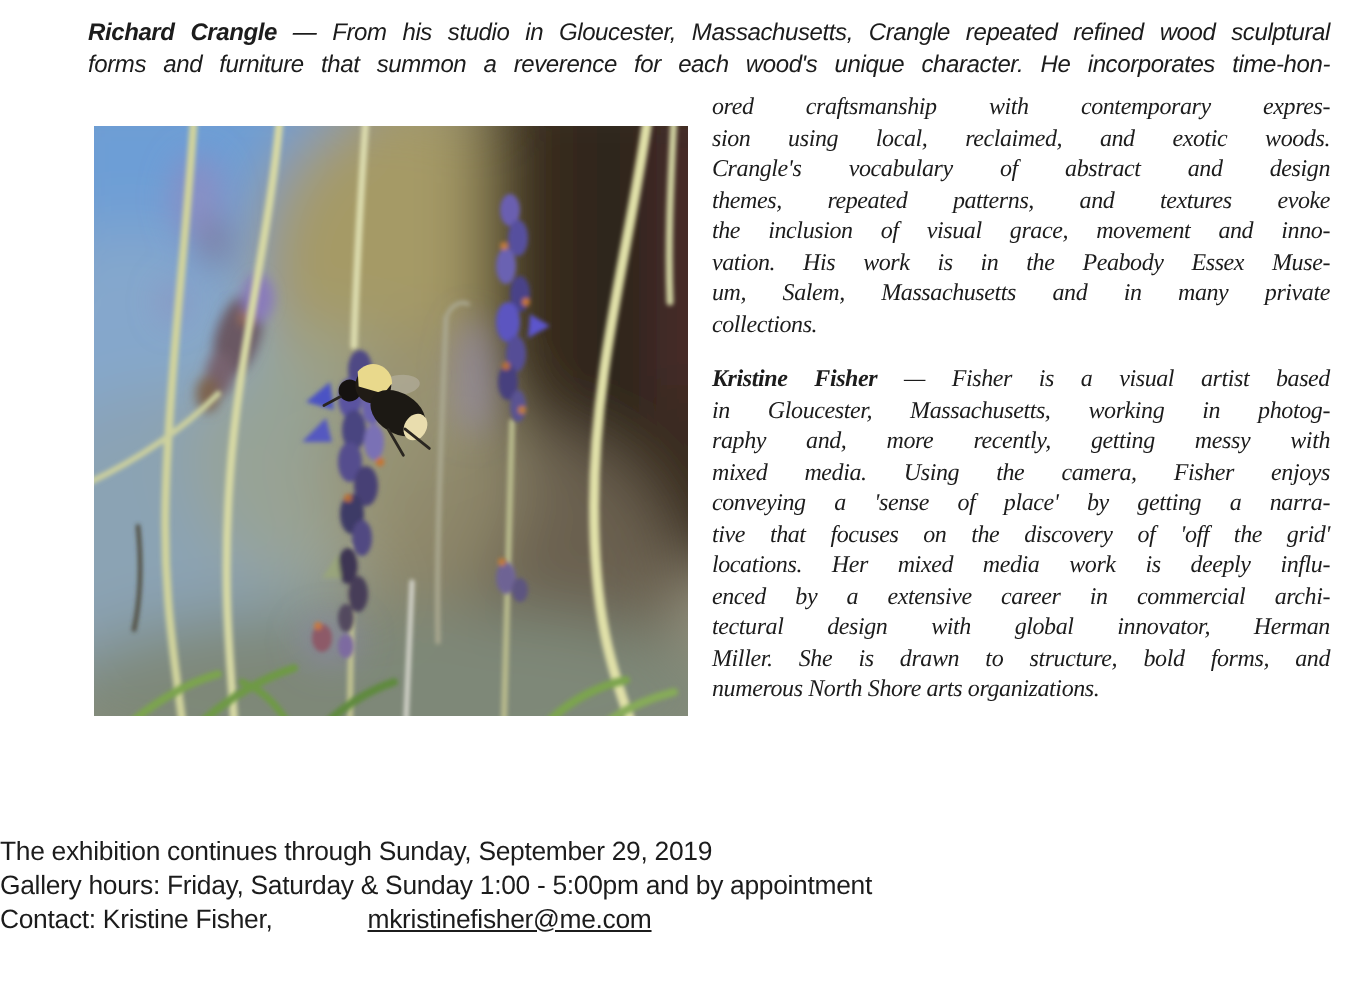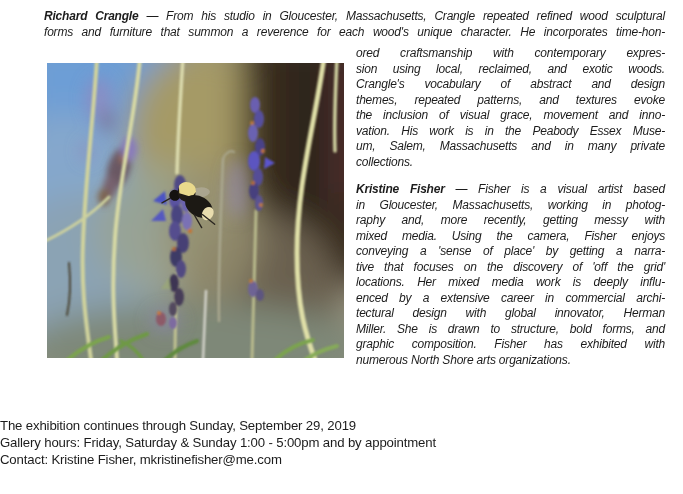--- a/index.html
+++ b/index.html
@@ -12,28 +12,28 @@
     position:absolute;left:44px;top:9px;width:621px;
     font-style:italic;font-size:12px;line-height:15.5px;letter-spacing:-0.2px;
   }
   .tl{display:block;text-align:justify;text-align-last:justify;}
   .tl.lastline{text-align:left;text-align-last:left;}
   .lead{font-weight:bold;}
   .photo{
     position:absolute;left:3px;top:54px;width:297px;height:295px;overflow:hidden;
   }
   .photo svg{display:block;}
-  .rightcol{margin-left:312px;width:309px;margin-top:6px;}
+  .rightcol{margin-left:312px;width:309px;margin-top:6px;font-family:Liberation Serif, serif;}
   .pgap{height:12px;}
   .footer{
     position:absolute;left:0;top:418px;width:683px;
     font-style:normal;font-size:13.2px;line-height:16.8px;letter-spacing:-0.15px;
     color:#1c1c1c;
   }
-  .email{color:inherit;cursor:pointer;}
+  .email{color:inherit;text-decoration:underline;cursor:pointer;margin-left:44px;}
 </style>
 </head>
 <body>
 
 <div class="page">
 
   <div class="article">
 
     <span class="tl"><b class="lead">Richard Crangle</b><span> — From his studio in Gloucester, Massachusetts, Crangle repeated refined wood sculptural</span></span>
     <span class="tl">forms and furniture that summon a reverence for each wood's unique character.  He incorporates time-hon-</span>
@@ -185,21 +185,20 @@
       <span class="tl"><b class="lead">Kristine Fisher</b><span> — Fisher is a visual artist based</span></span>
       <span class="tl">in Gloucester, Massachusetts, working in photog-</span>
       <span class="tl">raphy and, more recently, getting messy with</span>
       <span class="tl">mixed media. Using the camera, Fisher enjoys</span>
       <span class="tl">conveying a 'sense of place' by getting a narra-</span>
       <span class="tl">tive that focuses on the discovery of 'off the grid'</span>
       <span class="tl">locations. Her mixed media work is deeply influ-</span>
       <span class="tl">enced by a extensive career in commercial archi-</span>
       <span class="tl">tectural design with global innovator, Herman</span>
       <span class="tl">Miller. She is drawn to structure, bold forms, and</span>
-      <span class="tl">graphic composition. Fisher has exhibited with</span>
       <span class="tl lastline">numerous North Shore arts organizations.</span>
     </div>
   </div>
 
   <div class="footer">
     <div>The exhibition continues through Sunday, September 29, 2019</div>
     <div>Gallery hours: Friday, Saturday &amp; Sunday 1:00 - 5:00pm and by appointment</div>
     <div><span>Contact: Kristine Fisher, </span><a class="email">mkristinefisher@me.com</a></div>
   </div>
 

